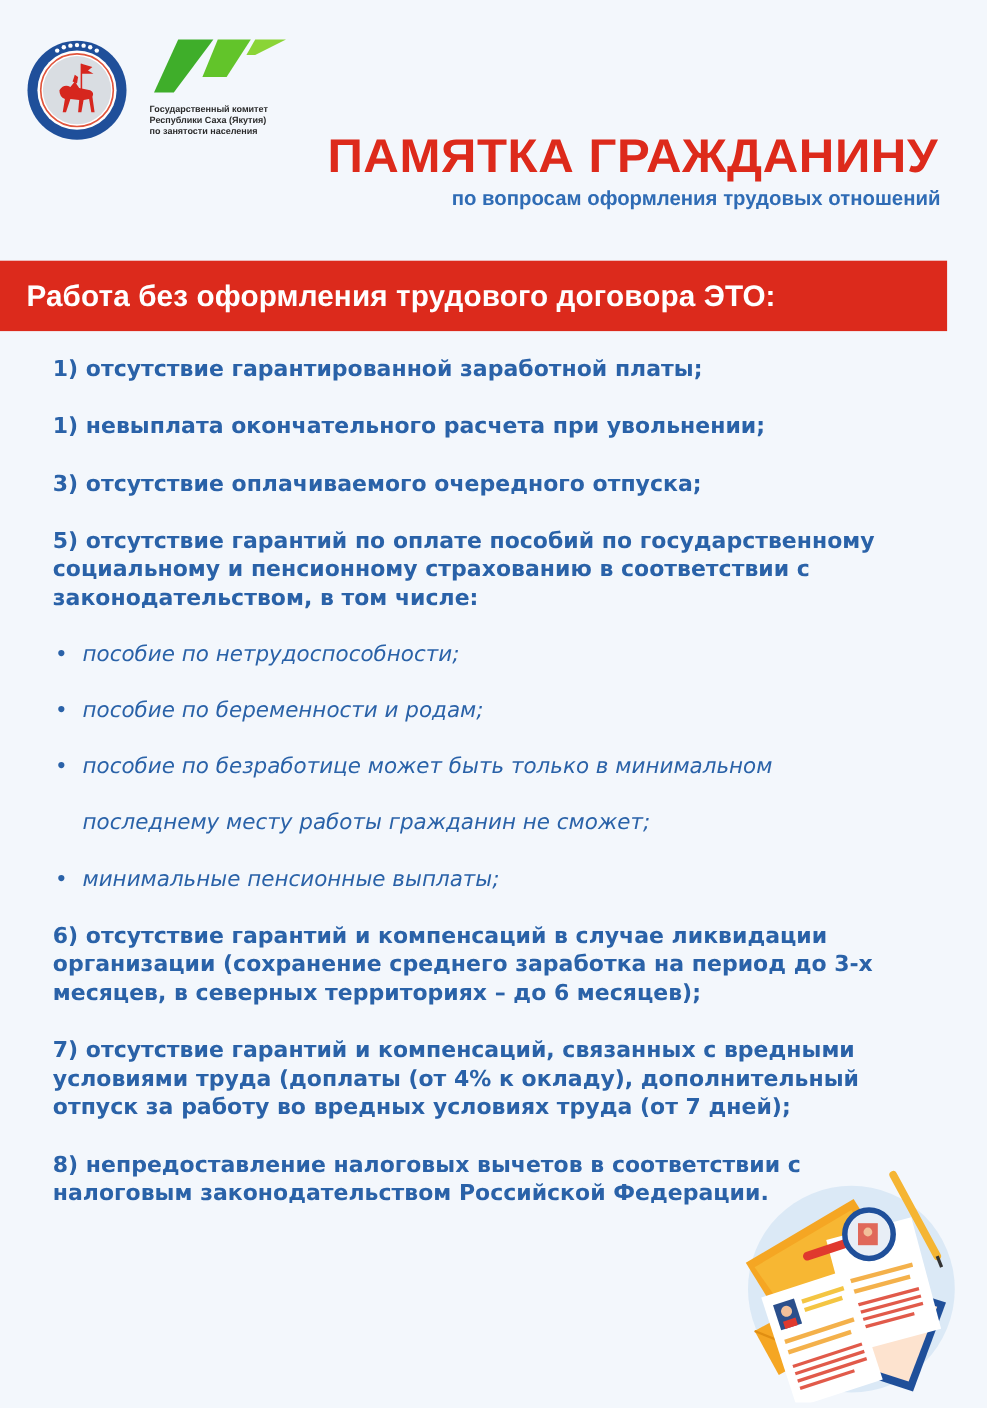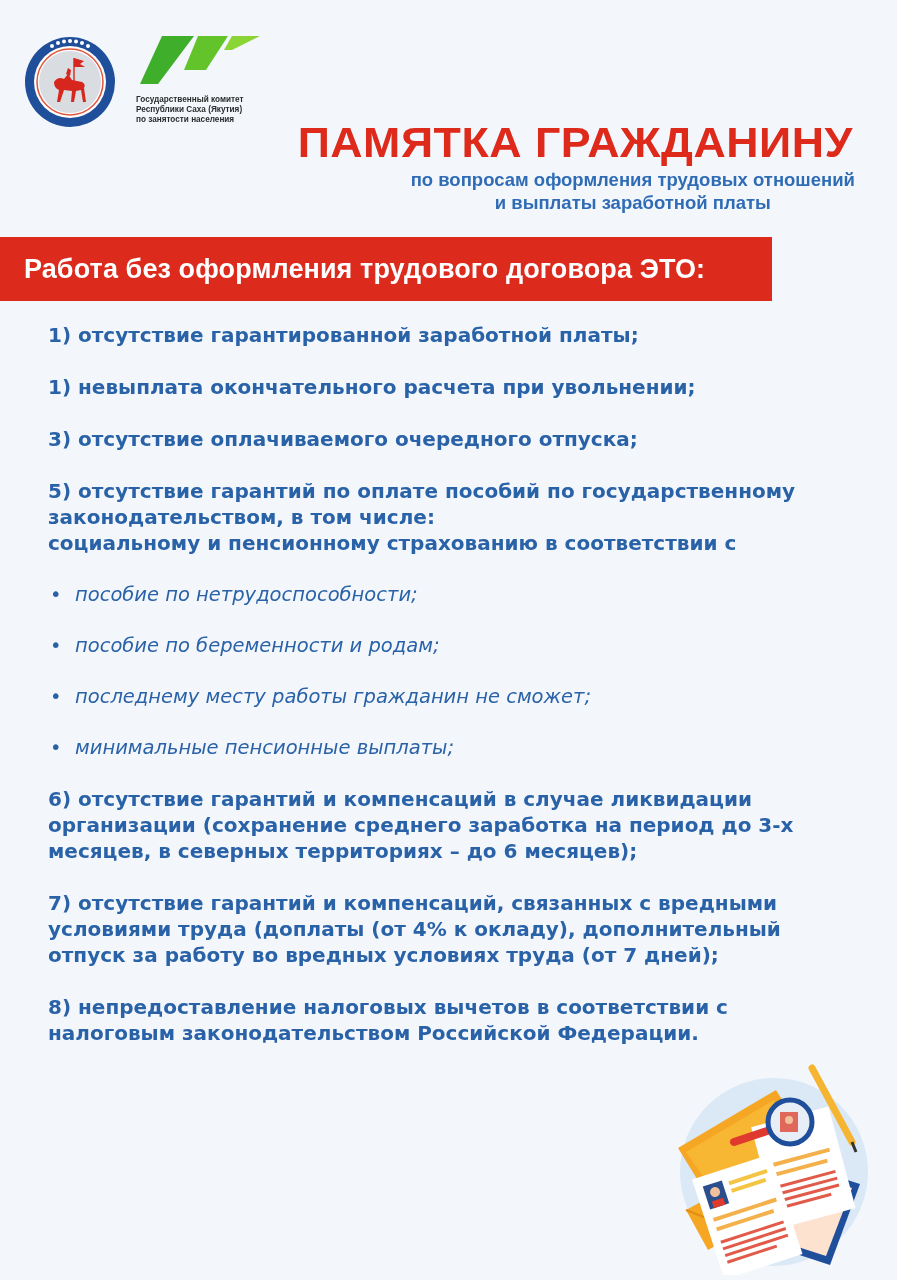--- a/index.html
+++ b/index.html
@@ -39,21 +39,21 @@
     }
     .subtitle {
       position: absolute; right: 42px; top: 168px;
       font-family: "Liberation Sans", sans-serif;
       font-weight: bold; font-size: 18.5px; line-height: 23px;
       color: #2f6cb5; text-align: center; white-space: nowrap;
     }
 
     .banner {
       position: absolute; left: 0; top: 237px;
-      width: 772px; height: 64px;
+      width: 861px; height: 64px;
       background: #dc2a1c;
       display: flex; align-items: center;
     }
     .banner-text {
       margin-left: 24px;
       font-family: "Liberation Sans", sans-serif;
       font-weight: bold; font-size: 27px; color: #ffffff;
       white-space: nowrap; letter-spacing: 0.1px;
     }
 
@@ -126,54 +126,54 @@
   <div class="committee-text">
     <div>Государственный комитет</div>
     <div>Республики Саха (Якутия)</div>
     <div>по занятости населения</div>
   </div>
 </div>
 
 <div class="title">ПАМЯТКА ГРАЖДАНИНУ</div>
 <div class="subtitle">
   <div>по вопросам оформления трудовых отношений</div>
-  <div>и выплаты заработной платы</div>
 </div>
 
 <div class="banner">
   <span class="banner-text">Работа без оформления трудового договора ЭТО:</span>
 </div>
 
 <div class="content">
   <div class="item simple">
     <span>1) отсутствие гарантированной заработной платы;</span>
   </div>
   <div class="item simple">
     <span>1) невыплата окончательного расчета при увольнении;</span>
   </div>
   <div class="item simple">
     <span>3) отсутствие оплачиваемого очередного отпуска;</span>
   </div>
 
   <div class="item multi">
     <span class="line">5) отсутствие гарантий по оплате пособий по государственному</span>
+    <span class="line">социальному и пенсионному страхованию в соответствии с</span>
     <span class="line">законодательством, в том числе:</span>
-    <span class="line">социальному и пенсионному страхованию в соответствии с</span>
   </div>
   <ul class="bullets">
     <li class="bullet">
       <span class="dot">•</span>
       <span class="line">пособие по нетрудоспособности;</span>
     </li>
     <li class="bullet">
       <span class="dot">•</span>
       <span class="line">пособие по беременности и родам;</span>
     </li>
     <li class="bullet">
       <span class="dot">•</span>
+      <span class="line">пособие по безработице может быть только в минимальном</span>
       <span class="line">последнему месту работы гражданин не сможет;</span>
     </li>
     <li class="bullet">
       <span class="dot">•</span>
       <span class="line">минимальные пенсионные выплаты;</span>
     </li>
   </ul>
   <div class="item-gap"></div>
 
   <div class="item multi">

